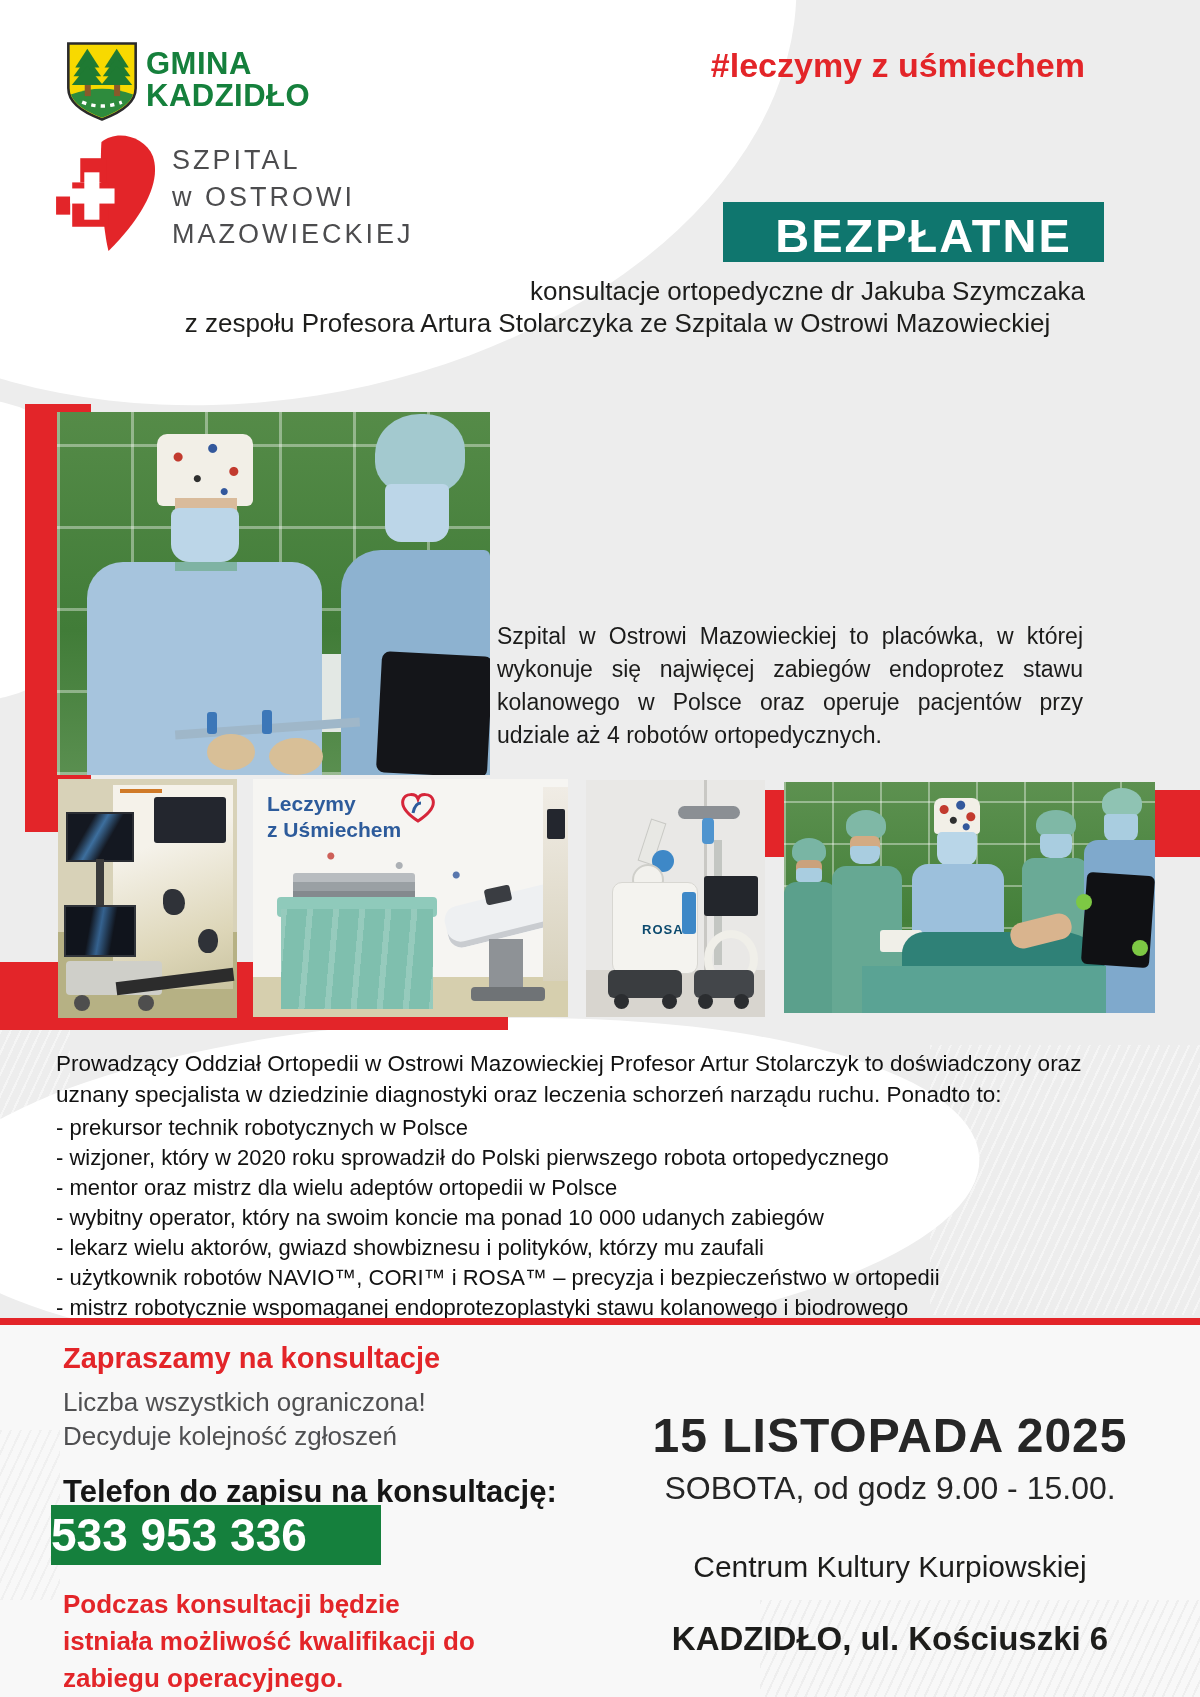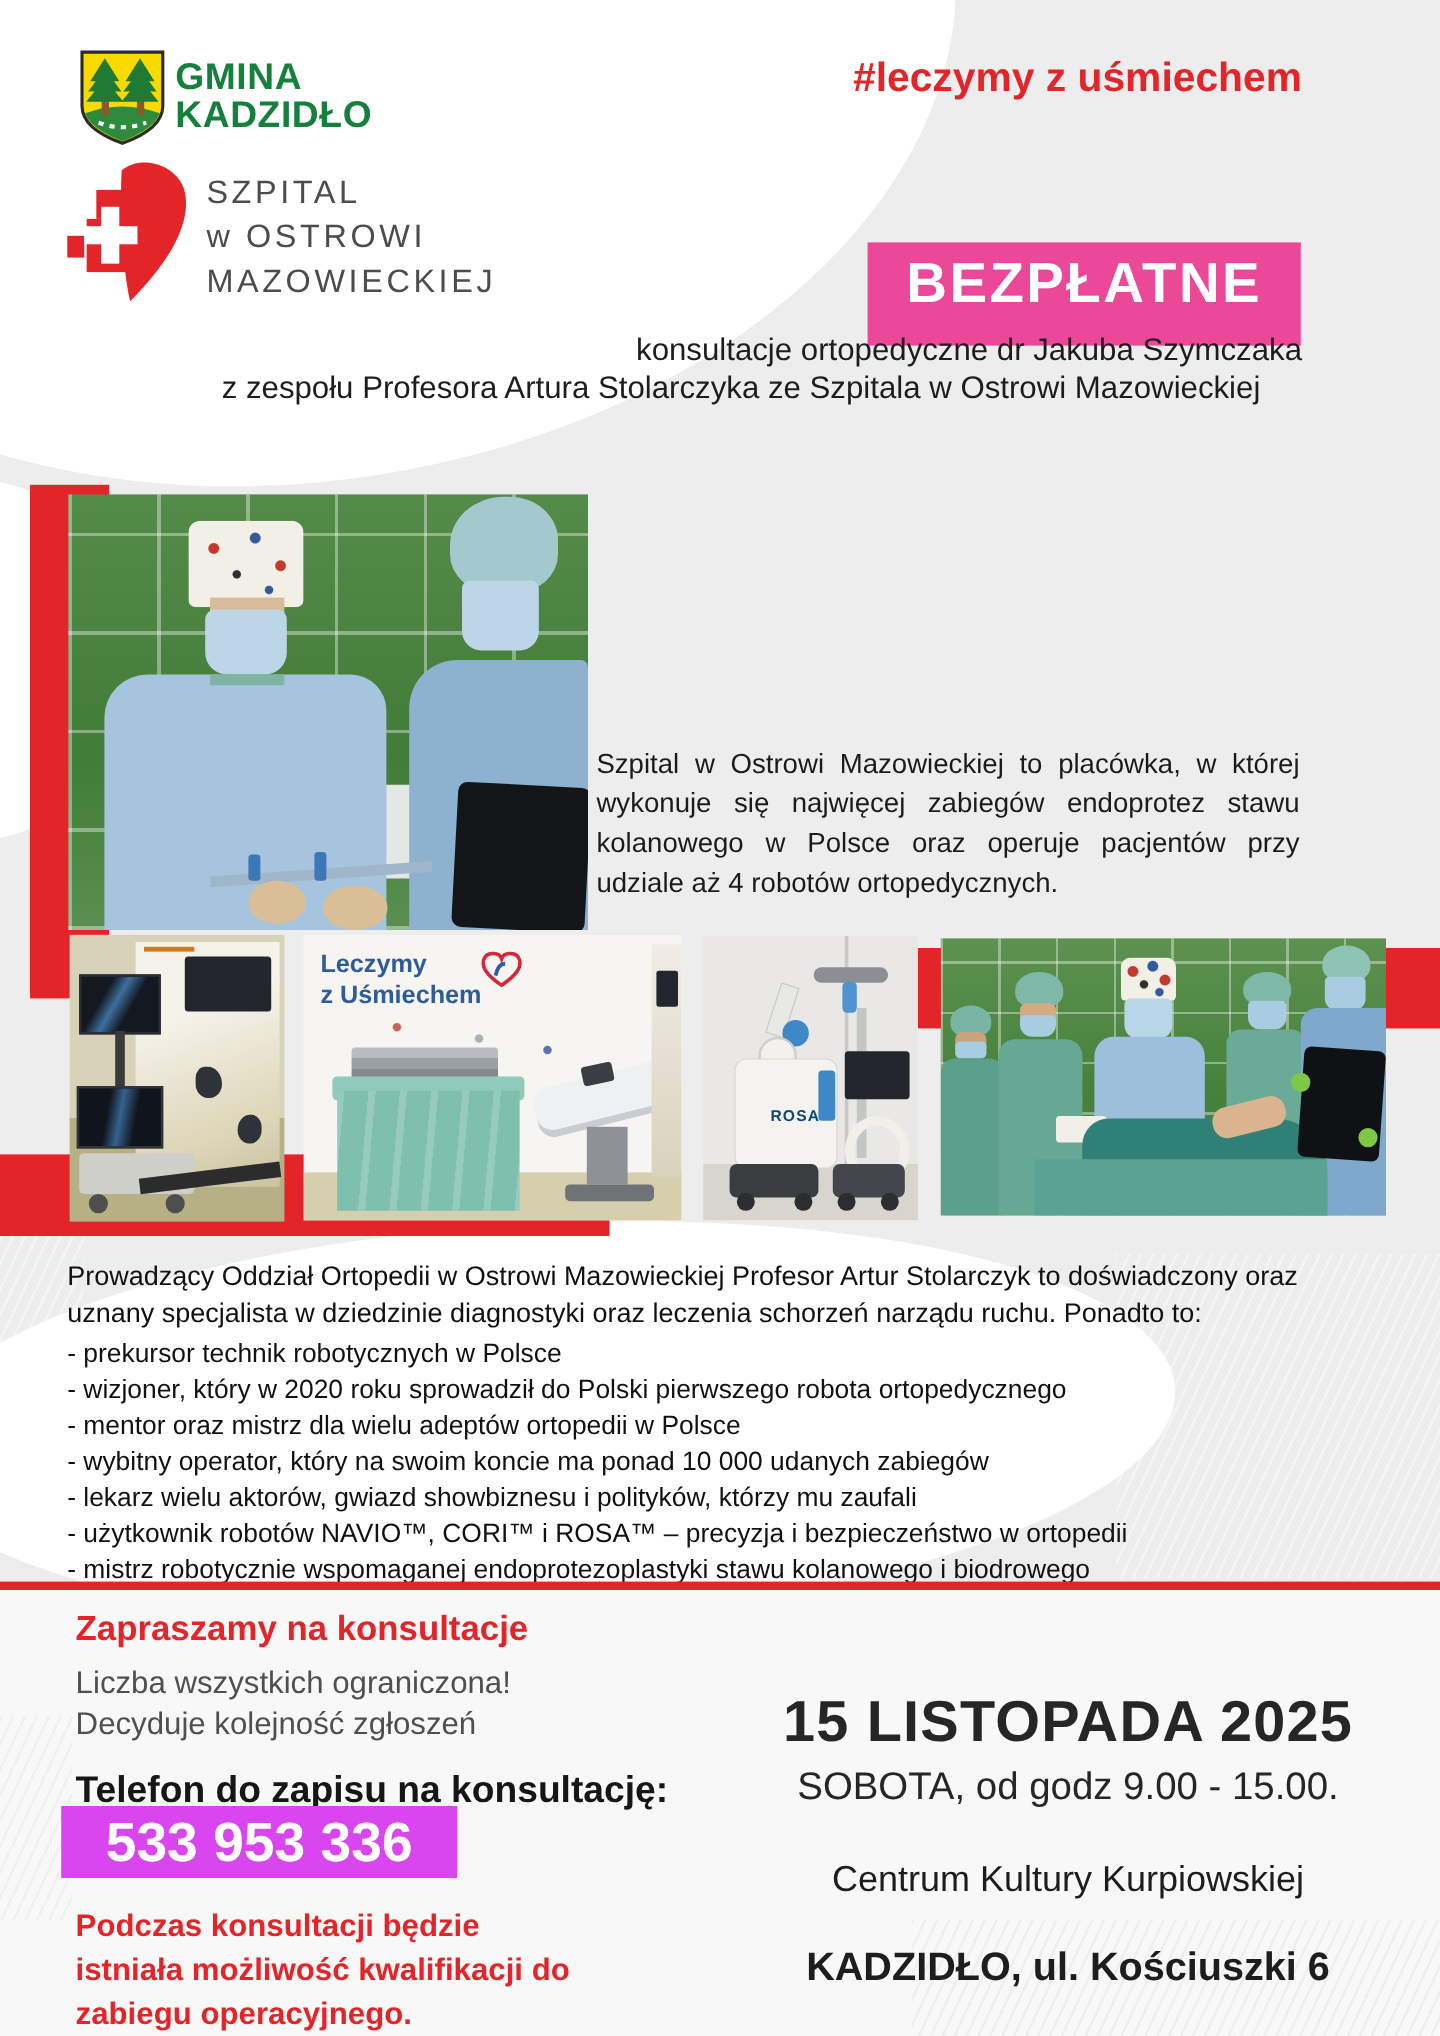--- a/index.html
+++ b/index.html
@@ -13,23 +13,23 @@
        background:repeating-linear-gradient(115deg,#ffffff 0 2px,transparent 2px 9px);}
   .red{background:#e32529;}
 
   
   .gmina-text{position:absolute;left:146px;top:48px;font-size:31px;font-weight:bold;
               color:#15803c;line-height:32px;letter-spacing:.5px;}
   .hosp-text{position:absolute;left:172px;top:142px;font-size:27px;color:#4c4c4e;
              line-height:37px;letter-spacing:3px;}
   .hashtag{position:absolute;left:600px;top:46px;width:485px;text-align:right;
            font-size:34px;font-weight:bold;color:#e32529;}
-  .badge{position:absolute;left:723px;top:202px;width:361px;height:86px;background:#ec4899;
+  .badge{position:absolute;left:723px;top:202px;width:361px;height:60px;background:#0f766e;
          color:#fff;font-size:47px;font-weight:bold;letter-spacing:2px;text-align:center;
-         line-height:67px;}
+         line-height:67px;padding-left:20px;}
   .sub1{position:absolute;left:400px;top:276px;width:685px;text-align:right;font-size:26px;}
   .sub2{position:absolute;left:150px;top:308px;width:935px;text-align:center;font-size:26px;}
 
   
   .para{position:absolute;left:497px;width:586px;font-size:23px;line-height:33px;
         text-align:justify;color:#1b1b1a;}
 
   
   .photo{position:absolute;overflow:hidden;}
   .tiles{background:
@@ -64,22 +64,22 @@
         line-height:31px;color:#111;}
   .bullets{position:absolute;left:56px;top:1113px;width:1085px;font-size:22px;
            line-height:30px;color:#111;}
   .bullets div{height:30px;}
 
   
   .divider{position:absolute;left:0;top:1318px;width:1200px;height:7px;background:#e32529;}
   .invite{position:absolute;left:63px;top:1342px;font-size:29px;font-weight:bold;color:#e32529;}
   .note{position:absolute;left:63px;font-size:26px;color:#4f4f51;}
   .phone-label{position:absolute;left:63px;top:1474px;font-size:31px;font-weight:bold;color:#161616;}
-  .phone-box{position:absolute;left:51px;top:1505px;width:330px;height:60px;background:#d946ef;
-             color:#fff;font-size:46px;font-weight:bold;text-align:center;line-height:60px;}
+  .phone-box{position:absolute;left:51px;top:1505px;width:330px;height:60px;background:#15803d;
+             color:#fff;font-size:46px;font-weight:bold;line-height:60px;}
   .qual{position:absolute;left:63px;top:1586px;width:420px;font-size:26px;font-weight:bold;
         color:#e32529;line-height:37px;}
   .evt{position:absolute;left:600px;width:580px;text-align:center;color:#1d1d1b;}
   .evt-date{top:1408px;font-size:48px;font-weight:bold;letter-spacing:1px;color:#262626;}
   .evt-time{top:1470px;font-size:32px;font-weight:normal;color:#262626;}
   .evt-venue{top:1550px;font-size:30px;}
   .evt-addr{top:1620px;font-size:33px;font-weight:bold;}
 </style>
 </head>
 <body>

